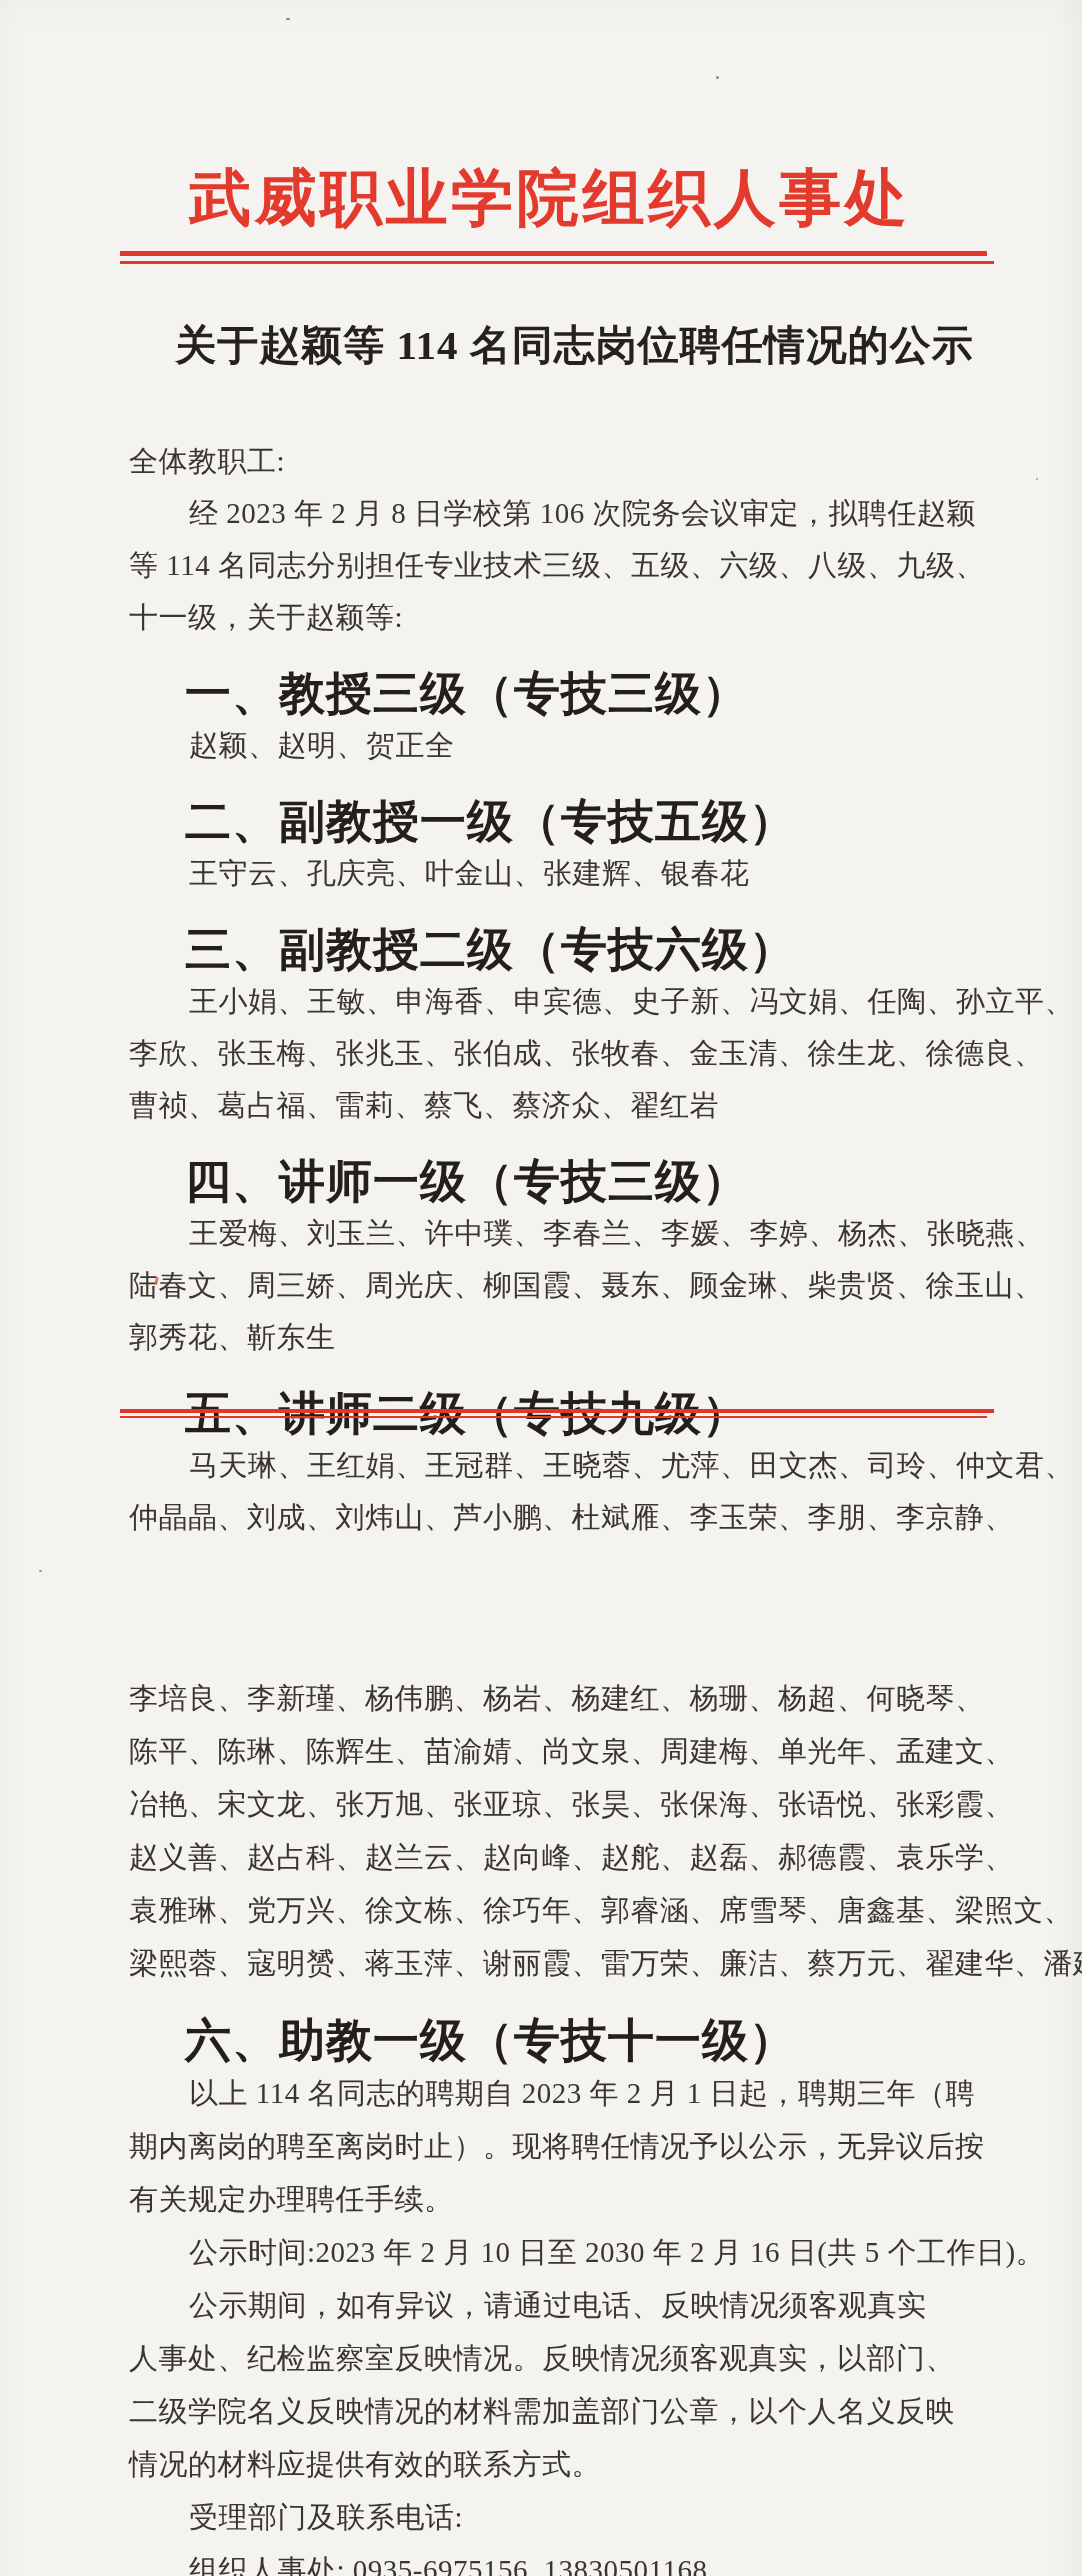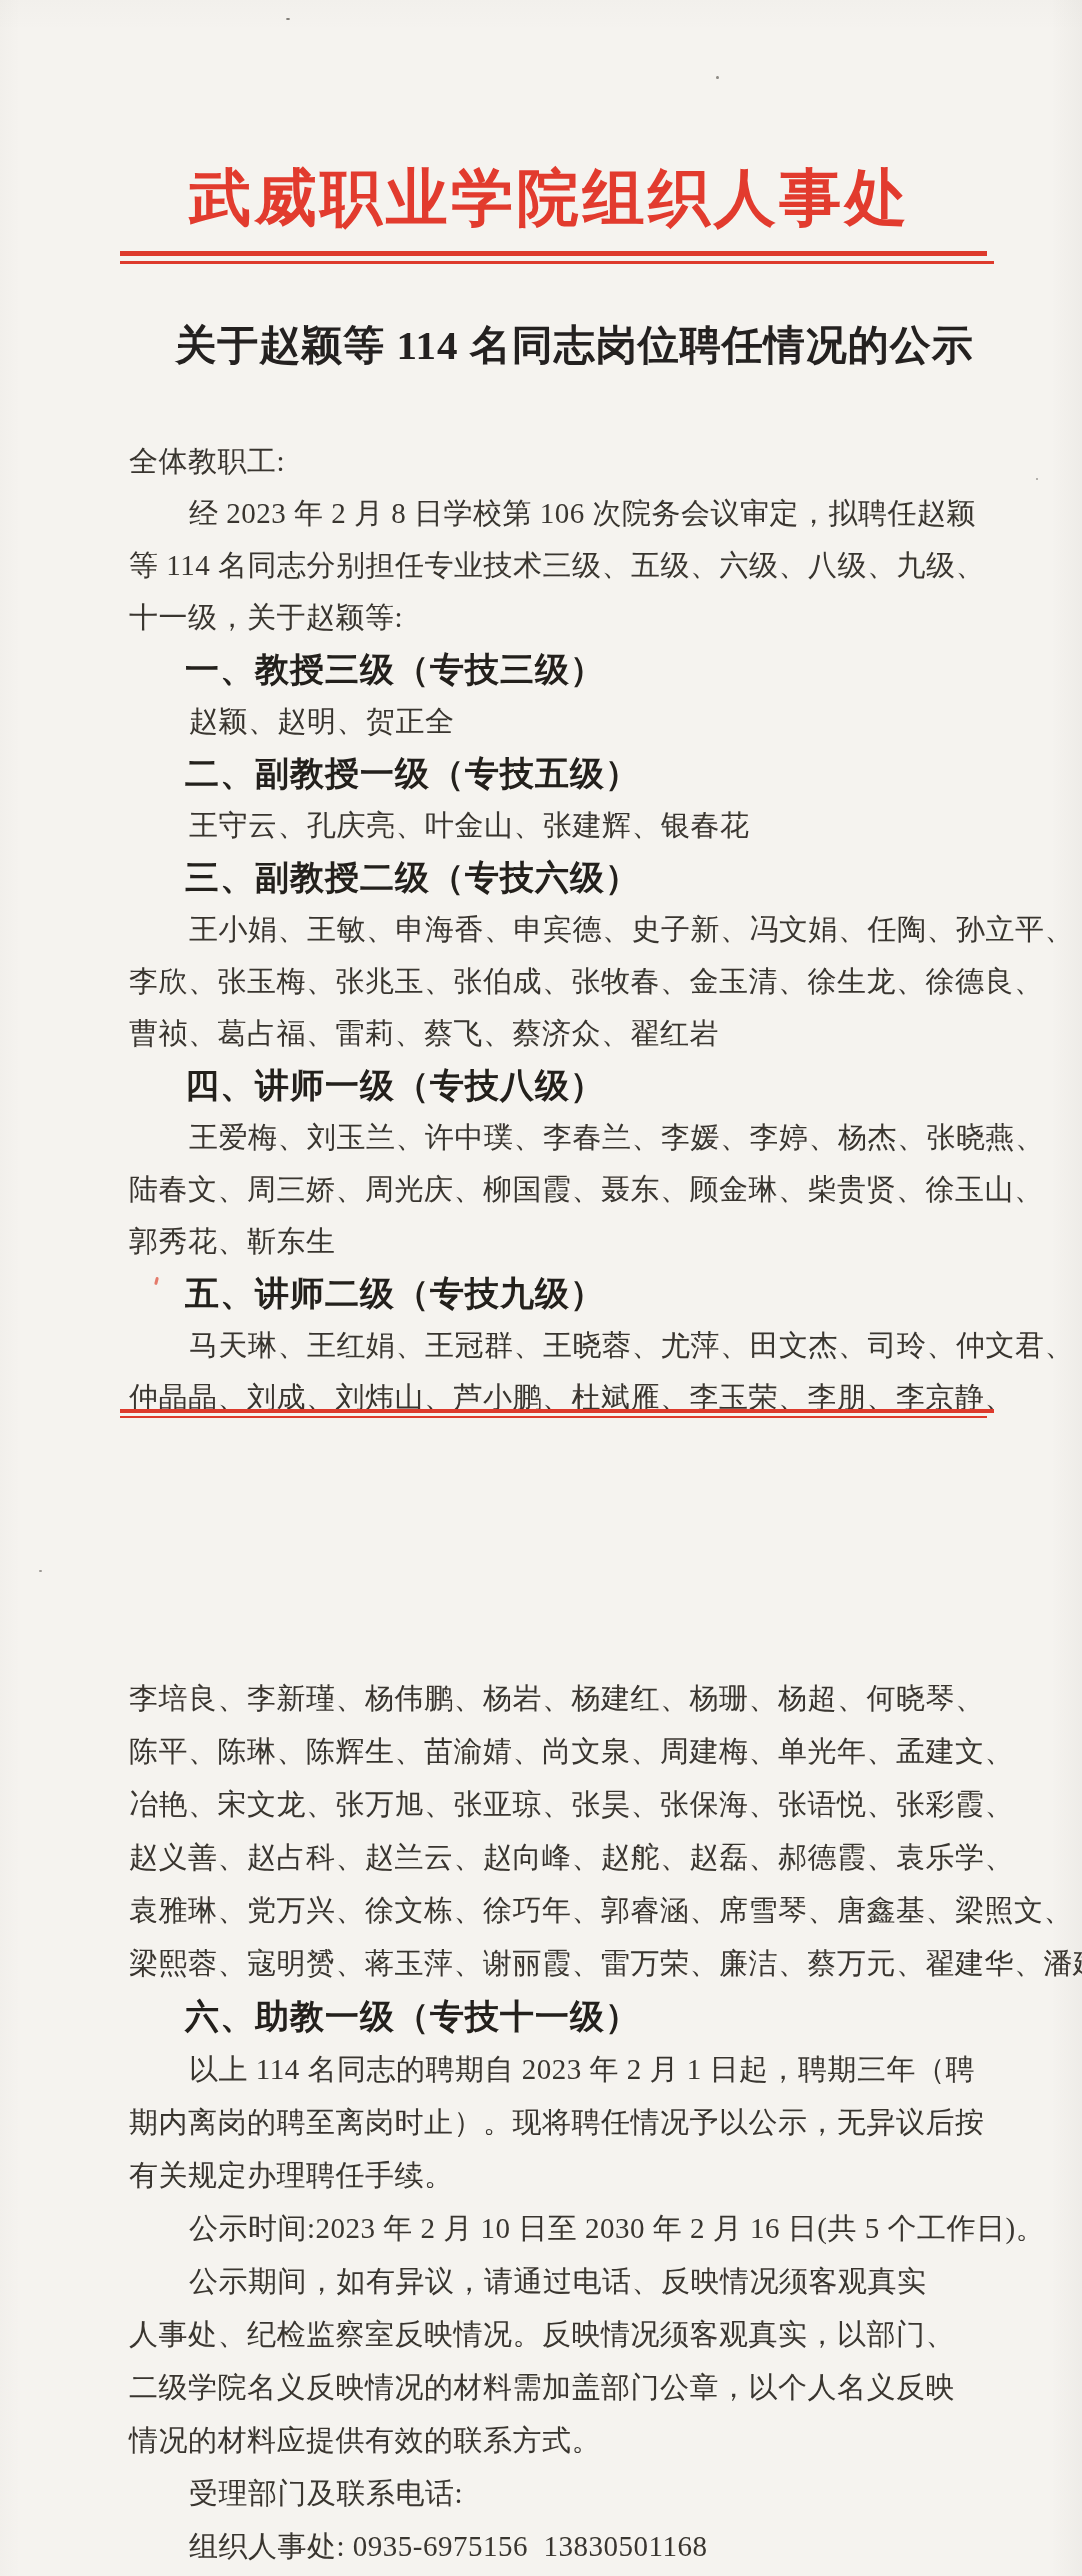--- a/index.html
+++ b/index.html
@@ -60,24 +60,25 @@
     line-height: 52px;
     font-size: 29px;
     color: #39352f;
     letter-spacing: 0.5px;
   }
   .page2 .line { height: 53px; line-height: 53px; }
   .line.indent { padding-left: 60px; }
   .line.heading {
     font-family: "Liberation Sans", "DejaVu Sans", sans-serif;
     font-weight: 700;
-    font-size: 34px;
+    font-size: 46px;
     letter-spacing: 1px;
     color: #23201c;
     padding-left: 56px;
+    margin-top: 24px;
   }
 
   
   .speck { position: absolute; border-radius: 50%; }
   .speck.b1 { top: 18px;   left: 286px;  width: 4.1px;  height: 2.1px;  background: #4a463f; opacity: .7; }
   .speck.b2 { top: 76px;  left: 716px; width: 2.6px;  height: 3.1px;  background: #4a463f; opacity: .6; }
   .speck.b3 { top: 478px;  left: 1036px; width: 2.1px;  height: 2.1px;  background: #4a463f; opacity: .5; }
   .speck.b4 { top: 1570px; left: 39px;   width: 3.1px;  height: 1.5px;  background: #4a463f; opacity: .55; }
   .speck.r1 { top: 1277px; left: 155px;  width: 3.1px;  height: 8.2px; background: #e05b48; opacity: .8; border-radius: 1.5px; transform: rotate(14deg); }
 </style>
@@ -99,21 +100,21 @@
       <div class="line plain">等 114 名同志分别担任专业技术三级、五级、六级、八级、九级、</div>
       <div class="line plain">十一级，关于赵颖等:</div>
       <div class="line heading">一、教授三级（专技三级）</div>
       <div class="line indent">赵颖、赵明、贺正全</div>
       <div class="line heading">二、副教授一级（专技五级）</div>
       <div class="line indent">王守云、孔庆亮、叶金山、张建辉、银春花</div>
       <div class="line heading">三、副教授二级（专技六级）</div>
       <div class="line indent">王小娟、王敏、申海香、申宾德、史子新、冯文娟、任陶、孙立平、</div>
       <div class="line plain">李欣、张玉梅、张兆玉、张伯成、张牧春、金玉清、徐生龙、徐德良、</div>
       <div class="line plain">曹祯、葛占福、雷莉、蔡飞、蔡济众、翟红岩</div>
-      <div class="line heading">四、讲师一级（专技八级）</div>
+      <div class="line heading">四、讲师一级（专技三级）</div>
       <div class="line indent">王爱梅、刘玉兰、许中璞、李春兰、李媛、李婷、杨杰、张晓燕、</div>
       <div class="line plain">陆春文、周三娇、周光庆、柳国霞、聂东、顾金琳、柴贵贤、徐玉山、</div>
       <div class="line plain">郭秀花、靳东生</div>
       <div class="line heading">五、讲师二级（专技九级）</div>
       <div class="line indent">马天琳、王红娟、王冠群、王晓蓉、尤萍、田文杰、司玲、仲文君、</div>
       <div class="line plain">仲晶晶、刘成、刘炜山、芦小鹏、杜斌雁、李玉荣、李朋、李京静、</div>
     </div>
 
   <div class="rule rule-f-thick"></div>
   <div class="rule rule-f-thin"></div>

